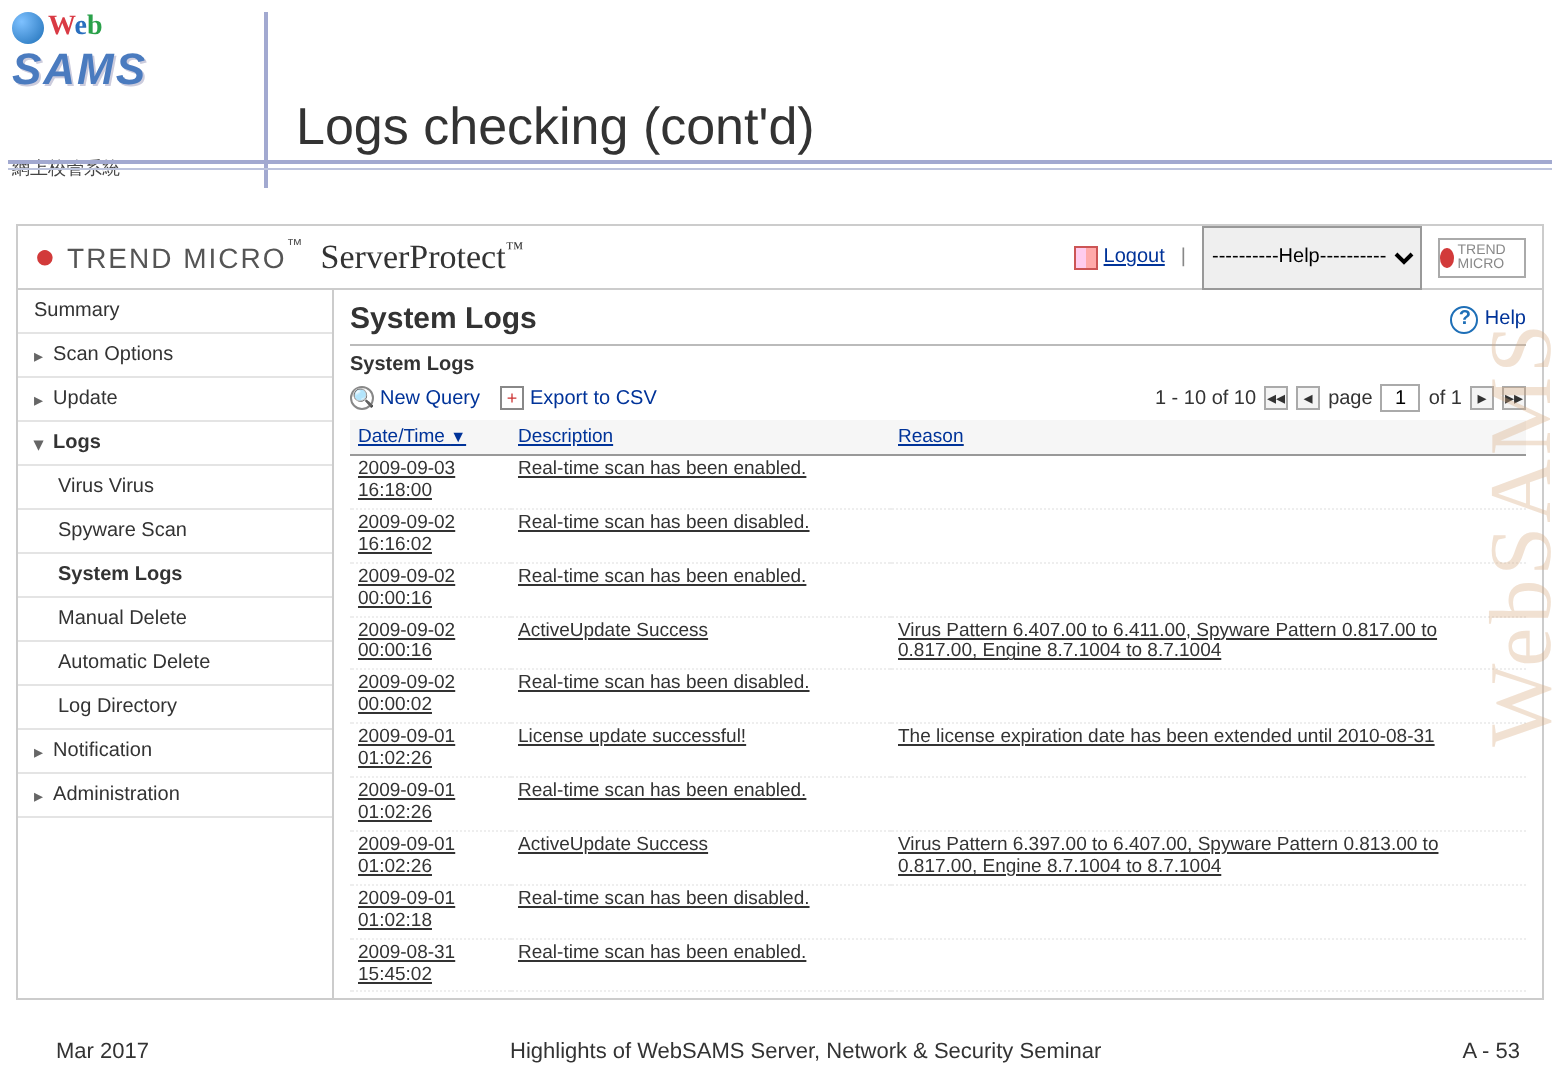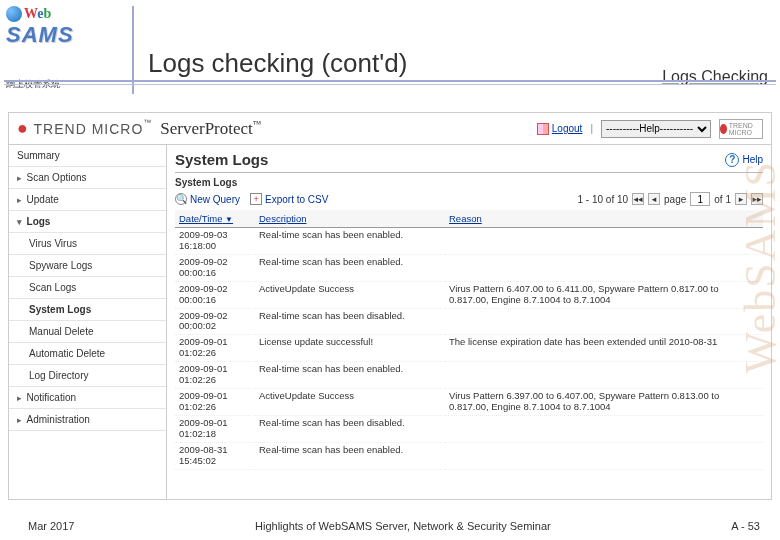--- a/index.html
+++ b/index.html
@@ -25,21 +25,21 @@
   .app { position:absolute; left:8px; right:8px; top:112px; bottom:40px; border:1px solid #ccc; font-size:10px; }
   .app-top { height:32px; border-bottom:1px solid #ccc; display:flex; align-items:center; padding:0 8px; background:#fff; gap:8px; }
   .trend-logo { font-family: Arial; font-size: 14px; letter-spacing:1px; color:#555; }
   .trend-logo .dot { color:#d23a3a; font-size:18px; }
   .trend-logo .tm { font-size:8px; vertical-align: top; }
   .server-protect { font-family: 'Times New Roman', serif; font-size:17px; color:#333; }
   .server-protect .sp-tm { font-size:9px; vertical-align: top; }
   .top-spacer { flex:1; }
   .top-link { color:#003399; text-decoration:underline; cursor:pointer; display:flex; align-items:center; gap:3px; }
   .top-sep { color:#888; }
-  .help-select { font-size:10px; height:18px; border:1px solid #999; }
+  .help-select { font-size:10px; height:32px; border:1px solid #999; }
   .trend-mini { width:44px; height:20px; border:1px solid #aaa; display:flex; align-items:center; justify-content:center; gap:2px; font-size:7px; color:#888; }
   .trend-mini .mini-dot { width:10px; height:10px; border-radius:50%; background:#d23a3a; }
 
   .app-body { display:flex; position:absolute; top:32px; bottom:0; left:0; right:0; }
   .sidebar { width:158px; border-right:1px solid #ccc; background:#fff; }
   .sidebar-item { padding:5px 8px; border-bottom:1px solid #e4e4e4; display:flex; align-items:flex-end; gap:5px; cursor:pointer; }
   .sidebar-item.top { font-weight:normal; }
   .sidebar-item.sub { padding-left:20px; font-size:10px; }
   .sidebar-item.selected { font-weight:bold; }
   .caret { font-size:9px; color:#666; }
@@ -53,21 +53,21 @@
   .panel-title { font-weight:bold; margin:4px 0; }
   .date-range { border:1px solid #ddd; padding:3px 6px; font-size:10px; background:#fafafa; }
 
   .toolbar { display:flex; align-items:center; margin-top:4px; gap:10px; }
   .tool-btn { display:flex; align-items:center; gap:3px; color:#003399; cursor:pointer; }
   .tool-ic { width:12px; height:12px; border:1px solid #888; display:inline-block; font-size:9px; line-height:10px; text-align:center; }
   .pager { margin-left:auto; display:flex; align-items:center; gap:4px; font-size:10px; }
   .pager .pg-btn { width:12px; height:12px; border:1px solid #aaa; text-align:center; line-height:10px; font-size:9px; cursor:pointer; background:#f4f4f4; }
   .pager input { width:20px; height:14px; font-size:10px; text-align:center; border:1px solid #aaa; }
 
-  table.log-table { width:100%; border-collapse: collapse; margin-top:4px; font-size:9.5px; table-layout: fixed; }
+  table.log-table { width:100%; border-collapse: collapse; margin-top:4px; font-size:9.5px; table-layout: fixed; text-decoration: underline; }
   table.log-table th { text-align:left; border-bottom:1px solid #999; padding:3px 4px; background:#f6f6f6; font-weight:normal; text-decoration:underline; color:#003399; cursor:pointer; }
   table.log-table th.dt { width:80px; }
   table.log-table th.desc { width:190px; }
   table.log-table td { padding:2px 4px; vertical-align:top; border-bottom:1px dotted #eee; word-wrap:break-word; line-height:1.15; }
   .sort-ind { font-size:8px; }
 
   
   .slide-footer { position:absolute; bottom:8px; left:0; right:0; display:flex; align-items:flex-start; font-size:11px; color:#333;margin-top:10px; }
   .footer-date { margin-left:28px; }
   .footer-center { flex:1; text-align:center; }
@@ -86,21 +86,20 @@
   <div class="logo-box">
     <div class="logo-top">
       <span class="logo-globe"></span>
       <span class="logo-web"><span class="w">W</span><span class="e">e</span><span class="b">b</span></span>
     </div>
     <div class="logo-sams">SAMS</div>
     <div class="logo-cn">網上校管系統</div>
   </div>
   <div class="header-rule-v"></div>
   <div class="slide-title">Logs checking (cont'd)</div>
-  <div class="slide-subtitle">Logs Checking</div>
   <div class="header-rule-h"></div>
   <div class="header-rule-h2"></div>
 </div>
 
 <div class="app">
   <div class="app-top">
     <span class="trend-logo">
       <span class="dot">●</span>
       <span>TREND MICRO</span><span class="tm">™</span>
     </span>
@@ -136,24 +135,21 @@
           <span>Update</span>
         </div>
         <div class="sidebar-item top selected">
           <span class="caret">▾</span>
           <span>Logs</span>
         </div>
         <div class="sidebar-item sub">
           <span>Virus Virus</span>
         </div>
         <div class="sidebar-item sub">
-          <span>Spyware Logs</span>
-        </div>
-        <div class="sidebar-item sub">
-          <span>Scan Logs</span>
+          <span>Spyware Scan</span>
         </div>
         <div class="sidebar-item sub selected">
           <span>System Logs</span>
         </div>
         <div class="sidebar-item sub">
           <span>Manual Delete</span>
         </div>
         <div class="sidebar-item sub">
           <span>Automatic Delete</span>
         </div>
@@ -212,20 +208,25 @@
             <th>Reason</th>
           </tr>
         </thead>
         <tbody id="log-body">
             <tr>
               <td>2009-09-03 16:18:00</td>
               <td>Real-time scan has been enabled.</td>
               <td></td>
             </tr>
             <tr>
+              <td>2009-09-02 16:16:02</td>
+              <td>Real-time scan has been disabled.</td>
+              <td></td>
+            </tr>
+            <tr>
               <td>2009-09-02 00:00:16</td>
               <td>Real-time scan has been enabled.</td>
               <td></td>
             </tr>
             <tr>
               <td>2009-09-02 00:00:16</td>
               <td>ActiveUpdate Success</td>
               <td>Virus Pattern 6.407.00 to 6.411.00, Spyware Pattern 0.817.00 to 0.817.00, Engine 8.7.1004 to 8.7.1004</td>
             </tr>
             <tr>

